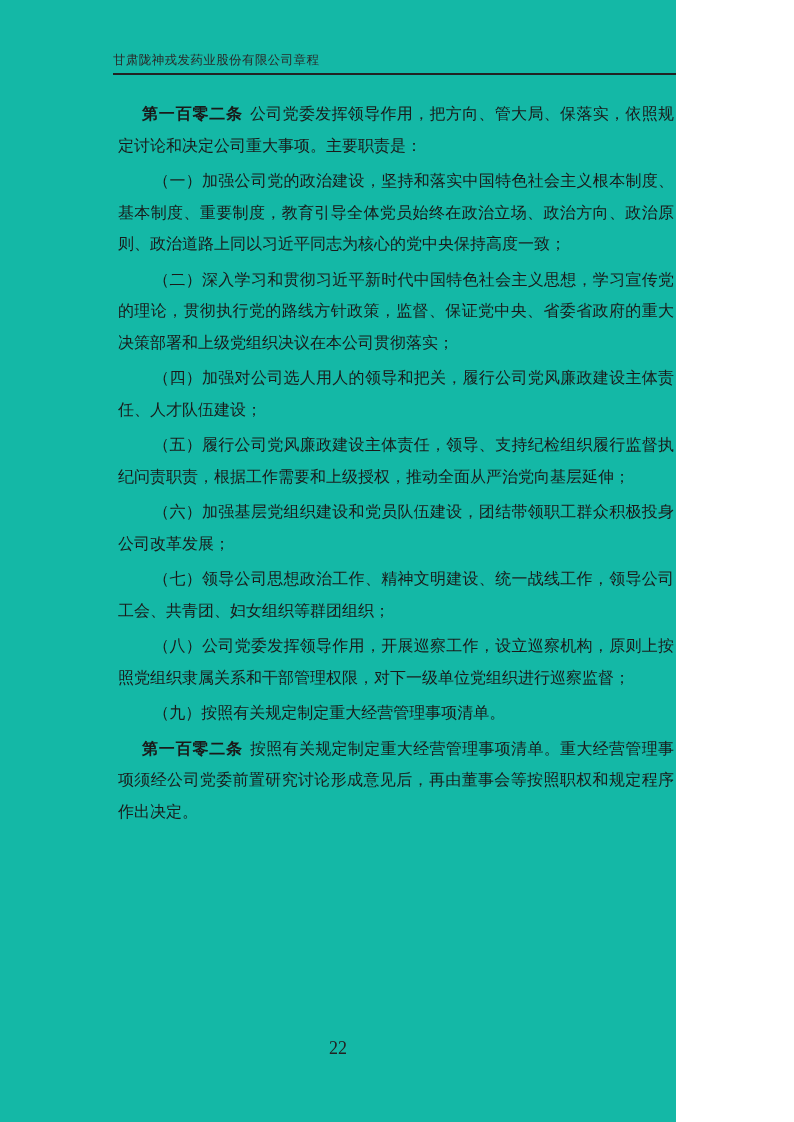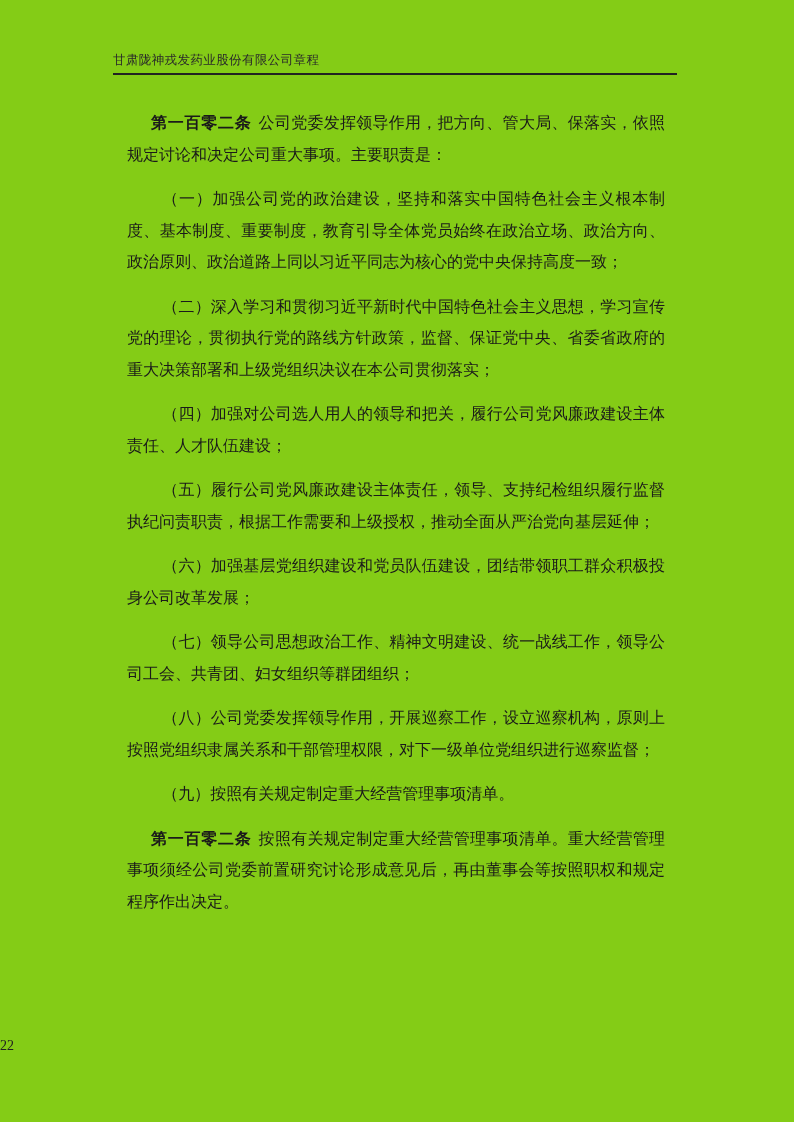--- a/index.html
+++ b/index.html
@@ -2,23 +2,23 @@
 <html><head>
 <meta charset="utf-8">
 <style>
   html, body {
     margin: 0;
     padding: 0;
     background: #ffffff;
   }
   .page {
     position: relative;
-    width: 794px;
+    width: 676px;
     height: 1122px;
-    background: #84cc16;
+    background: #14b8a6;
     overflow: hidden;
     font-family: "Liberation Serif", "DejaVu Serif", serif;
     color: #1a1a1a;
   }
   .header {
     position: absolute;
     left: 113px;
     width: 564px;
     top: 52px;
     padding-bottom: 4px;
@@ -33,37 +33,38 @@
   .content {
     position: absolute;
     left: 114px;
     width: 564px;
     top: 94px;
     font-size: 16px;
     line-height: 31.5px;
     text-align: justify;
   }
   .para {
-    margin: 13px;
+    margin: 4px;
     text-indent: 2.2em;
   }
   .para-article {
     text-indent: 1.5em;
   }
   .article-num {
     font-weight: bold;
     letter-spacing: 0.5px;
     margin-right: 7px;
   }
   .footer {
     position: absolute;
     left: 0;
     top: 1038px;
     width: 100%;
-    font-size: 14px;
+    text-align: center;
+    font-size: 18px;
     color: #222222;
   }
 </style>
 </head>
 <body>
 
 <div class="page">
 
   <div class="header">
     <div class="header-title">甘肃陇神戎发药业股份有限公司章程</div>

